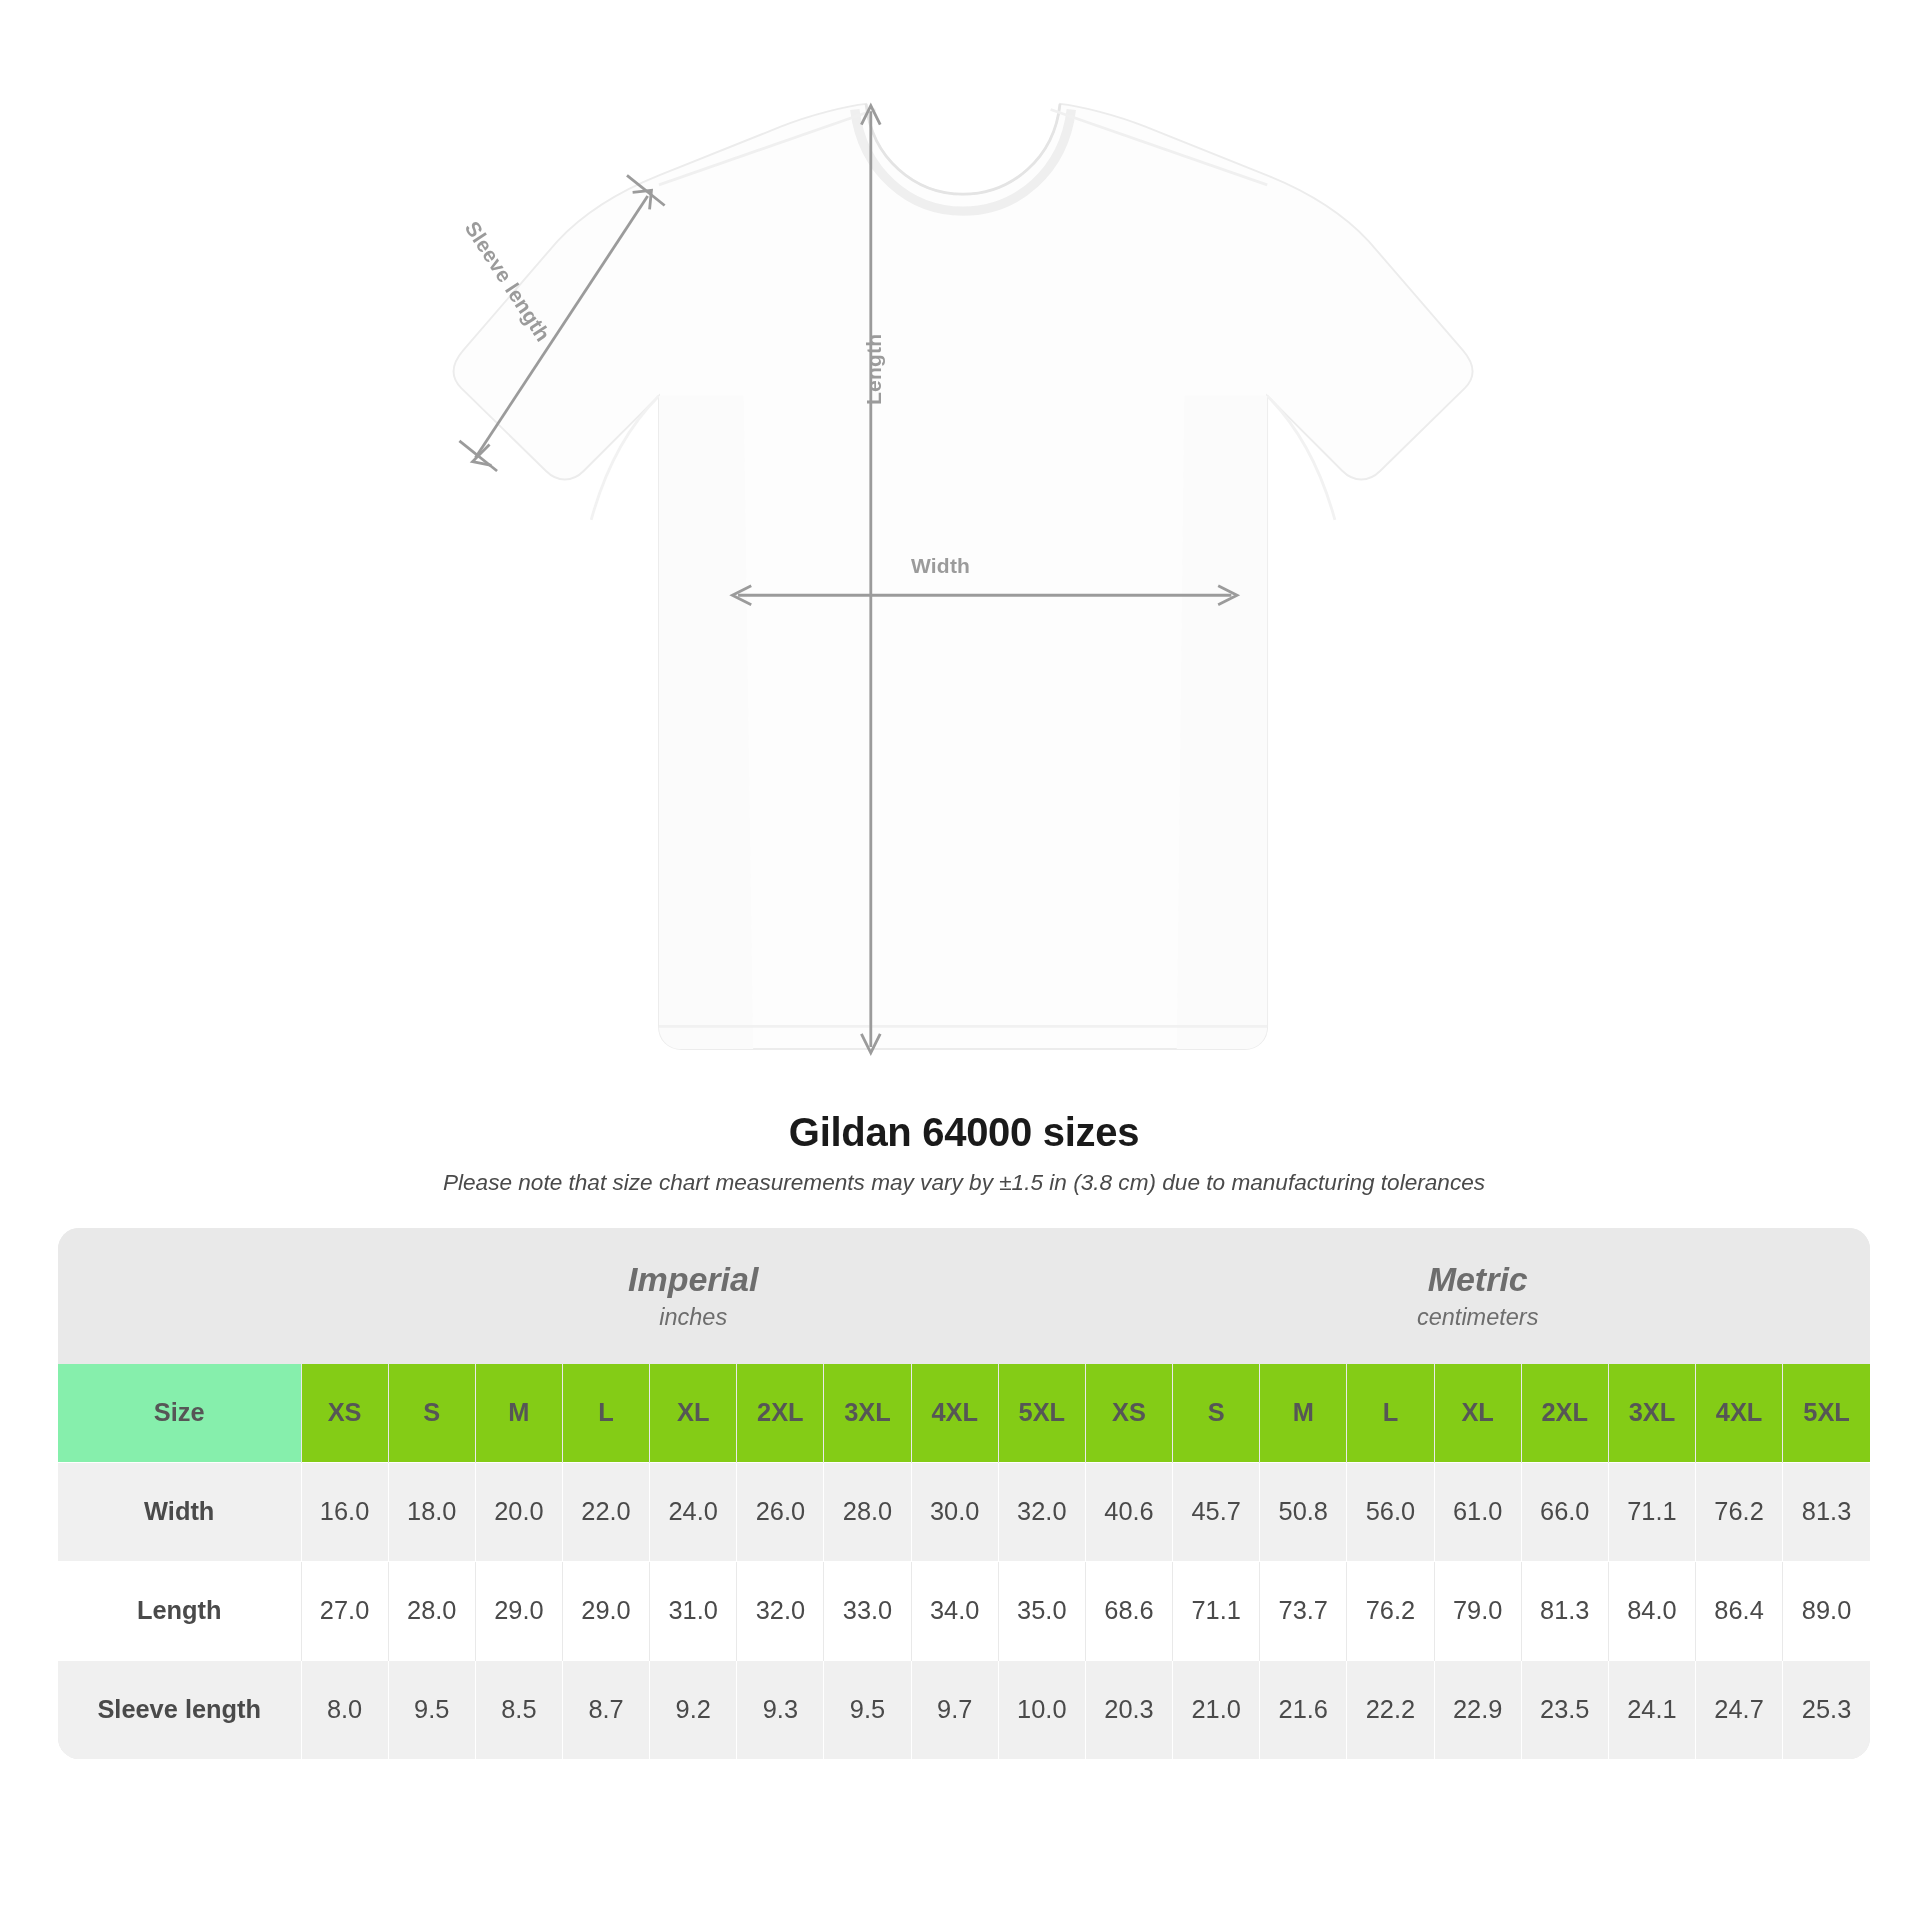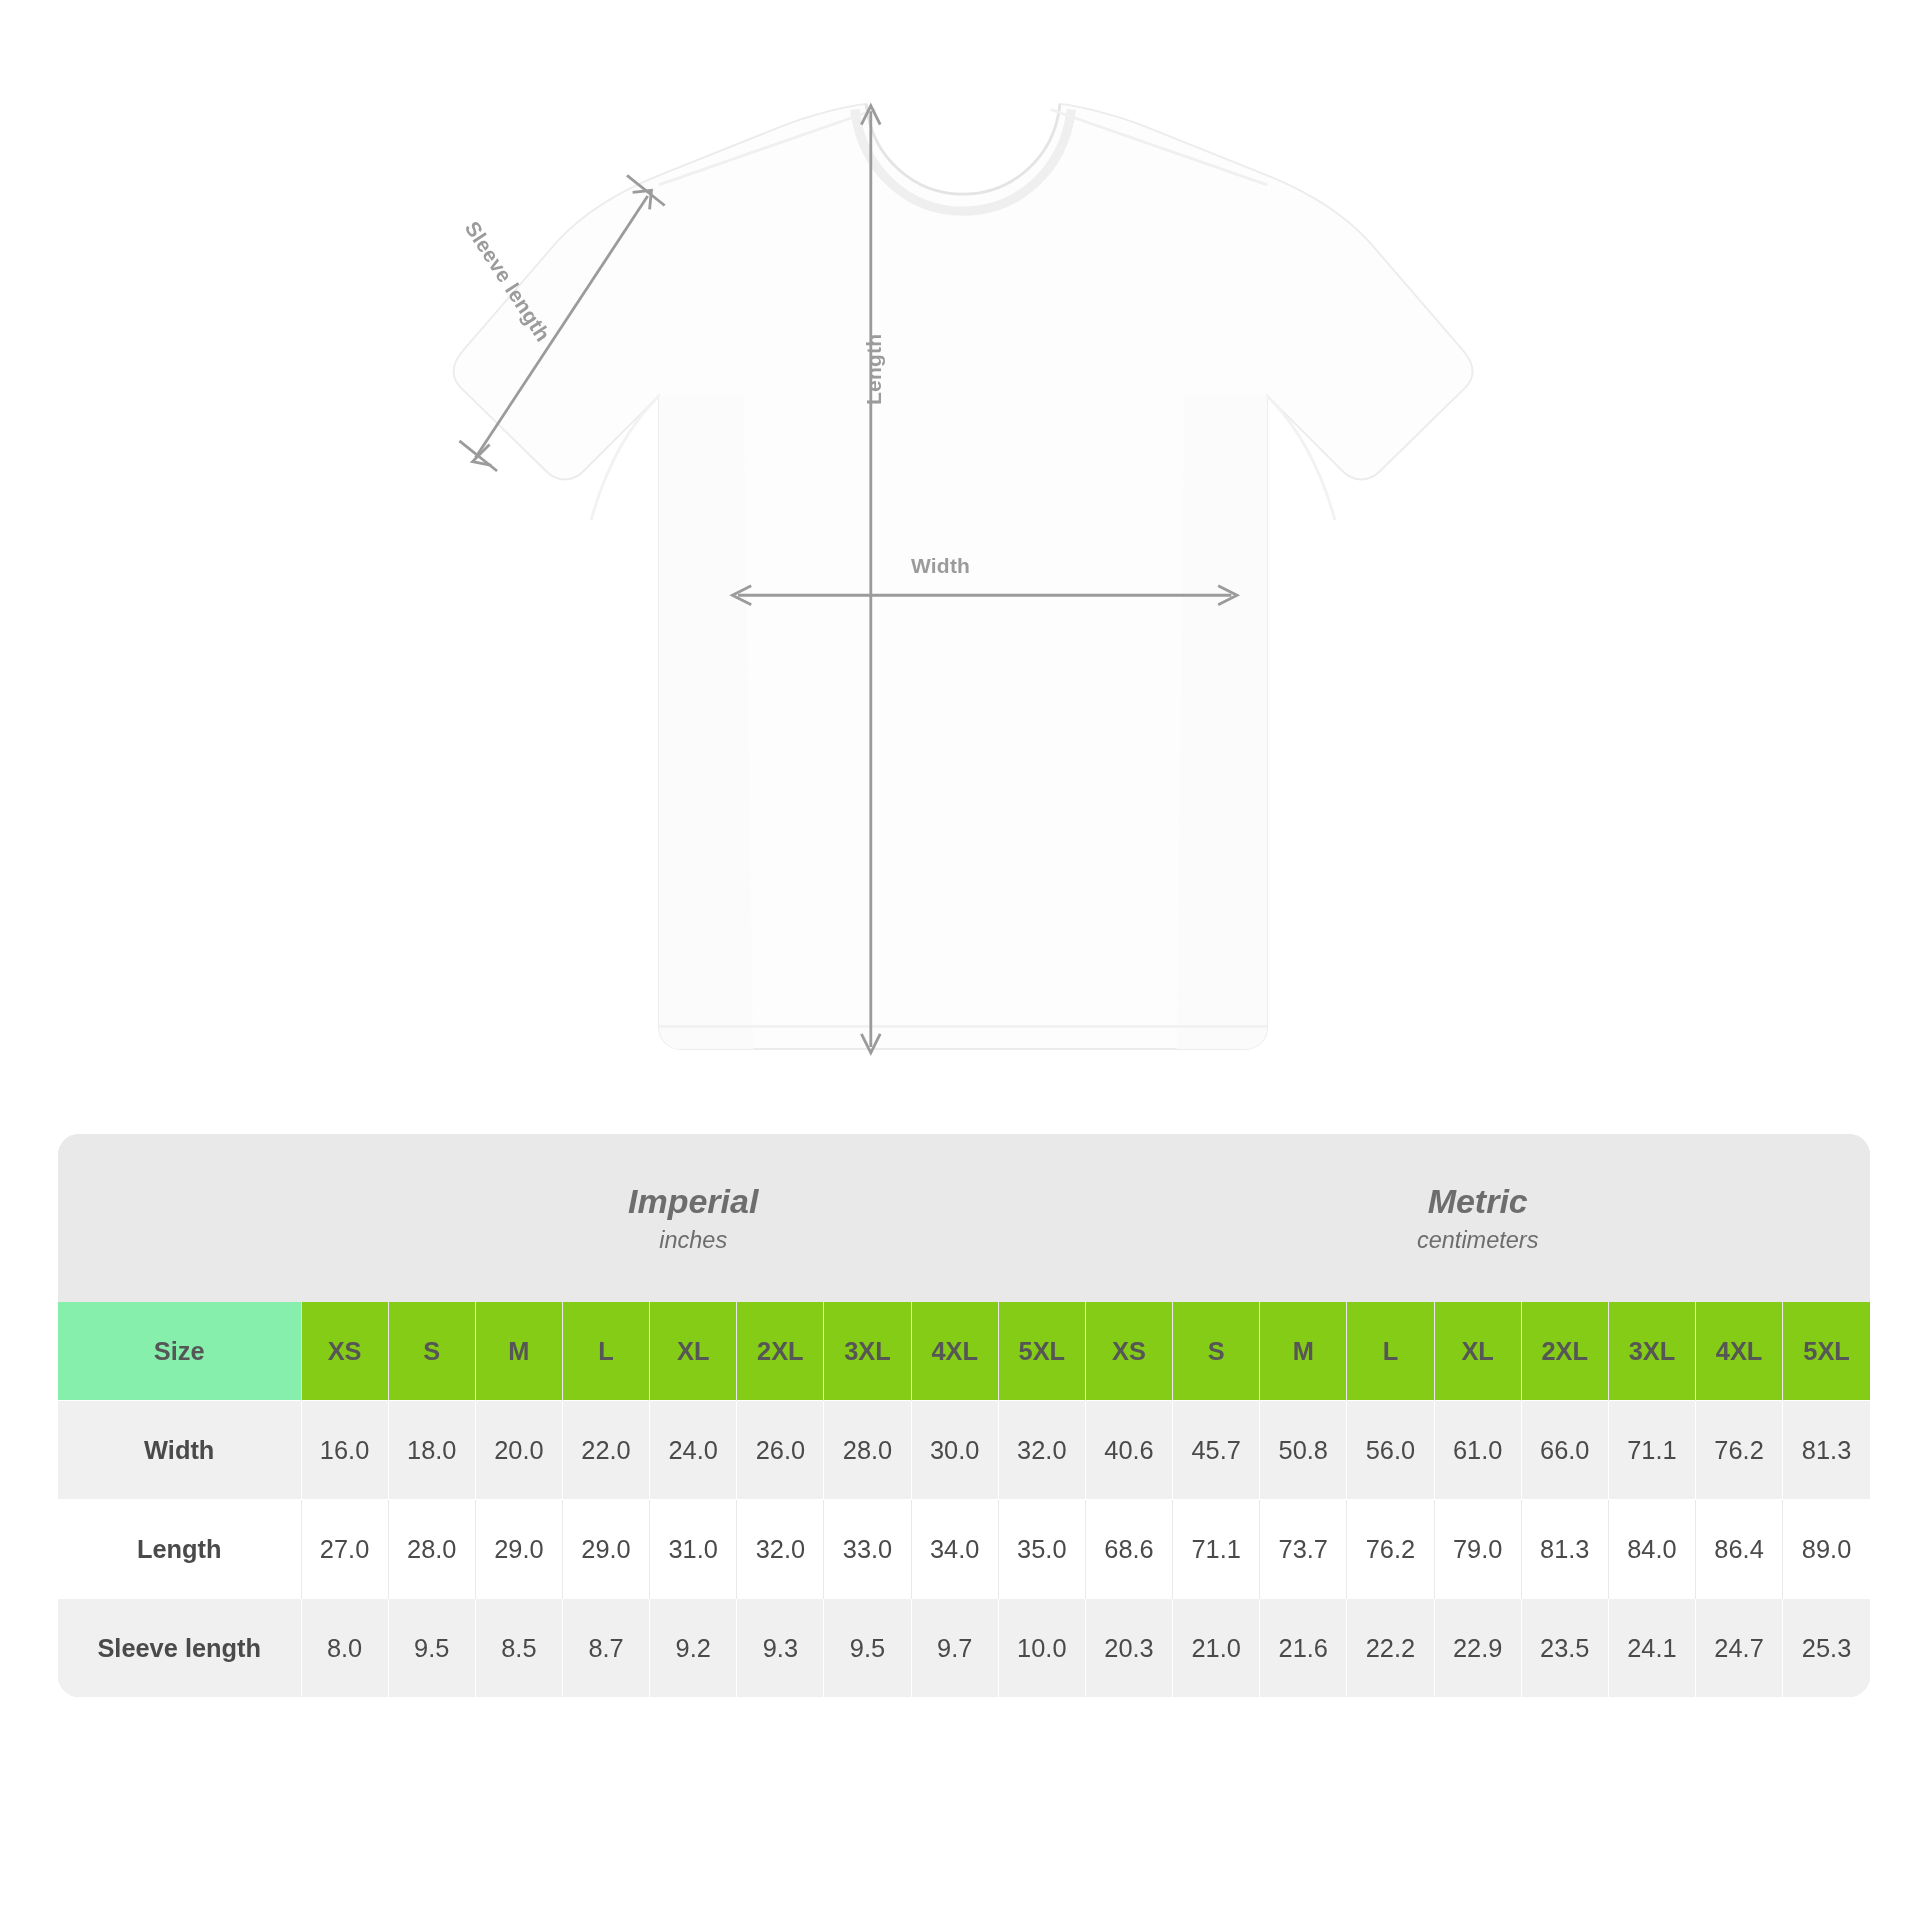--- a/index.html
+++ b/index.html
@@ -90,21 +90,21 @@
   table.size-table td,
   table.size-table th {
     text-align: center;
     vertical-align: middle;
     font-size: 24.5px;
     color: #4a4a4a;
     border: 0;
     padding: 0;
   }
   .unit-head {
-    height: 168px;
+    height: 136px;
     background: #e9e9e9;
   }
   .unit-head .unit-main {
     font-size: 34px;
     font-weight: bold;
     font-style: italic;
     color: #6d6d6d;
     line-height: 1.15;
   }
   .unit-head .unit-sub {
@@ -213,20 +213,24 @@
         <line x1="488" y1="468" x2="528" y2="500"></line>
         <line x1="666" y1="186" x2="706" y2="218"></line>
       </g>
     </svg>
 
     <div class="dim-label width-lbl">Width</div>
     <div class="dim-label length-lbl">Length</div>
     <div class="dim-label sleeve-lbl">Sleeve length</div>
   </div>
 
+  <div class="title-block">
+    <div class="chart-title">Gildan 64000 sizes</div>
+    <div class="chart-note">Please note that size chart measurements may vary by ±1.5 in (3.8 cm) due to manufacturing tolerances</div>
+  </div>
 
   <div class="table-wrap">
     <table class="size-table">
       <colgroup>
         <col class="label-col">
       </colgroup>
       <tbody>
         <tr>
           <td class="blank-head"></td>
           <td class="unit-head" colspan="9">

